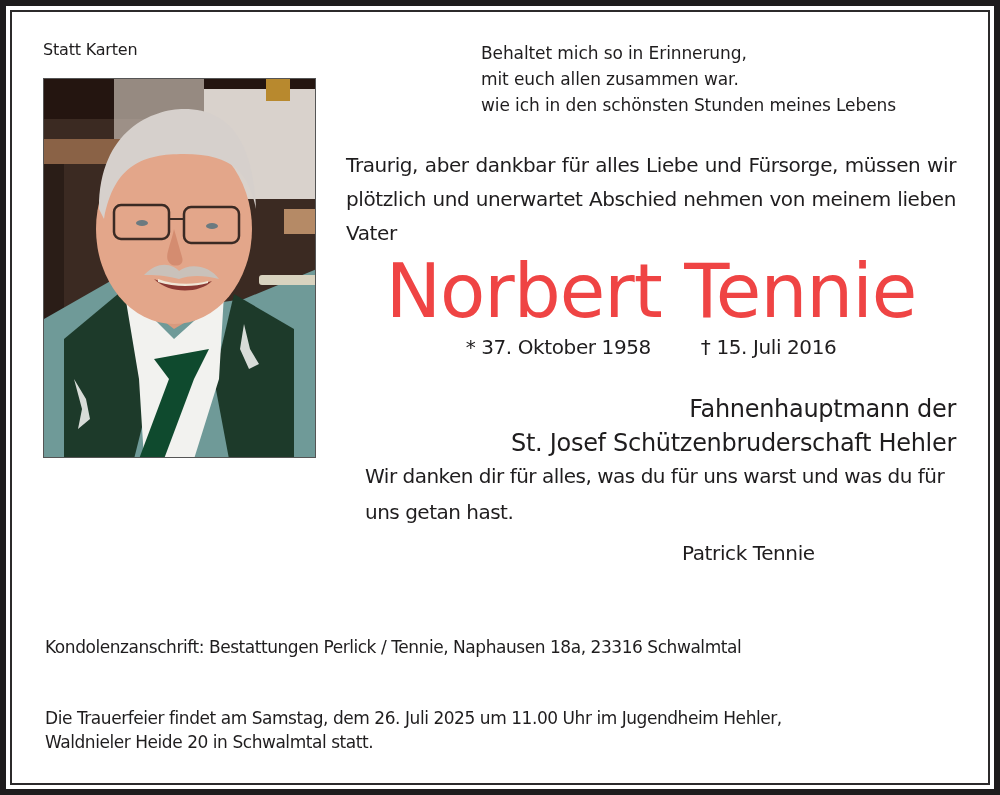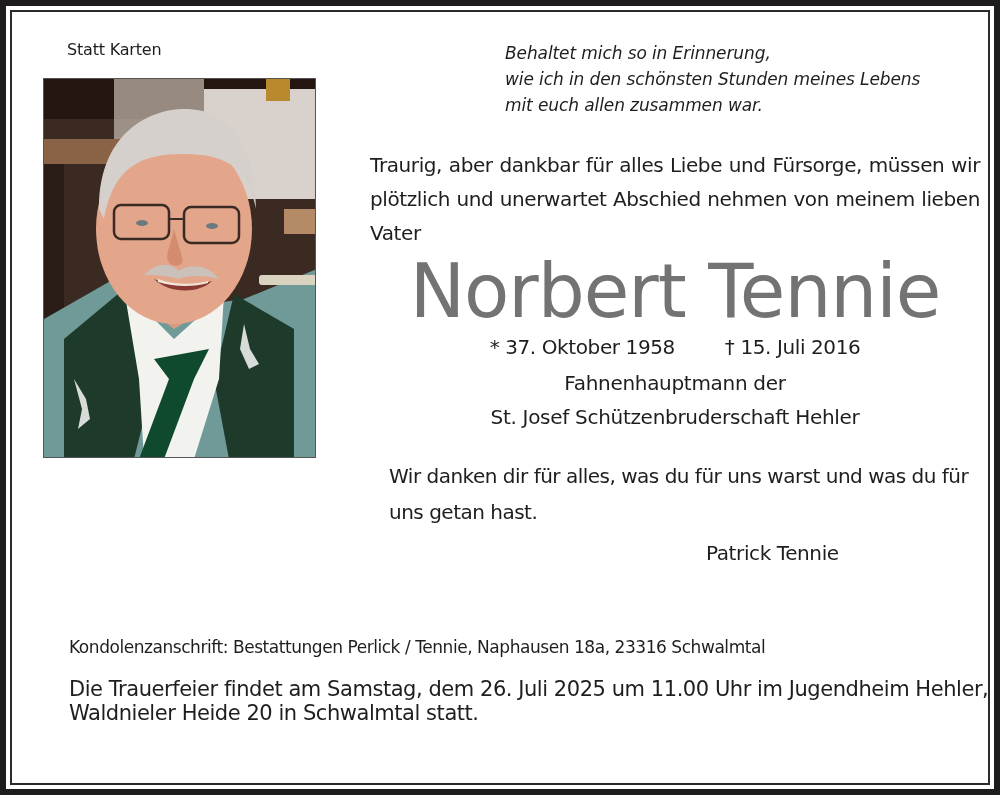--- a/index.html
+++ b/index.html
@@ -15,90 +15,89 @@
       position: absolute;
       left: 6px; top: 6px; right: 6px; bottom: 6px;
       background: #ffffff;
     }
     .inner-frame {
       position: absolute;
       left: 10px; top: 10px; right: 10px; bottom: 10px;
       border: 2px solid #2c2a2b;
       background: #ffffff;
     }
-    .abs { position: absolute; white-space: nowrap; margin-left: 24px; }
+    .abs { position: absolute; white-space: nowrap; }
 
     .statt {
       left: 43px; top: 40px;
       font-size: 16px; letter-spacing: -0.2px;
     }
     .photo {
       position: absolute;
       left: 43px; top: 78px; width: 273px; height: 380px;
       border: 1px solid #555;
       box-sizing: border-box;
       overflow: hidden;
       background: linear-gradient(180deg, #2a1a14 0%, #5a3b2a 20%, #6e4a34 40%, #3a2a22 60%, #2b2420 100%);
     }
     .photo svg { display: block; }
 
     .poem {
       left: 481px; top: 40px;
       font-size: 17px; line-height: 26px;
       letter-spacing: -0.1px;
-      font-style: italic;
     }
     .intro {
       left: 346px; top: 148px; width: 610px;
       font-size: 20px; line-height: 34px;
       text-align: justify; text-align-last: left;
       white-space: normal;
       letter-spacing: -0.4px;
     }
     .name {
       left: 346px; top: 246px; width: 610px;
       text-align: center;
       font-size: 74px; font-weight: 500;
       letter-spacing: -1px;
-      color: #737373;
+      color: #ef4444;
       line-height: 90px;
     }
     .dates {
       left: 346px; top: 333px; width: 610px;
       font-size: 20px; line-height: 28px;
       text-align: center;
       letter-spacing: -0.4px;
     }
     .dates span { display: inline-block; }
     .dates .gap { width: 50px; }
     .title {
-      left: 346px; top: 366px; width: 610px;
-      text-align: center;
-      font-size: 20px; line-height: 34px;
+      left: 346px; top: 392px; width: 610px;
+      text-align: right;
+      font-size: 24px; line-height: 34px;
       letter-spacing: -0.3px;
     }
     .thanks {
       left: 365px; top: 458px; width: 610px;
       font-size: 20px; line-height: 36px;
       white-space: normal;
       letter-spacing: -0.5px;
     }
     .sign {
       left: 682px; top: 534px;
       font-size: 20px; line-height: 39px;
       letter-spacing: -0.4px;
     }
     .condolence {
       left: 45px; top: 634px;
       font-size: 17px; line-height: 26px;
       letter-spacing: -0.45px;
     }
     .service {
-      left: 45px; top: 677px;
-      font-size: 21px; line-height: 24px;
+      left: 45px; top: 706px;
+      font-size: 17px; line-height: 24px;
       letter-spacing: -0.45px;
     }
     .line { display: block; }
   </style>
 </head>
 <body>
 
 <div class="outer-white"></div>
 <div class="inner-frame"></div>
 
@@ -147,22 +146,22 @@
 
     <path d="M100 196 C115 180, 130 186, 135 192 C145 184, 165 186, 175 200 C160 196, 145 196, 135 200 C120 196, 110 196, 100 196 Z" fill="#c9c1ba"></path>
 
     <path d="M110 200 C125 215, 155 215, 168 202 C155 206, 130 208, 110 200 Z" fill="#8a3a34"></path>
     <path d="M114 200 C130 206, 150 206, 164 202 L164 204 C150 208, 130 208, 114 203 Z" fill="#f0e6d6"></path>
   </svg>
 </div>
 
 <div class="abs poem">
   <span class="line">Behaltet mich so in Erinnerung,</span>
+  <span class="line">mit euch allen zusammen war.</span>
   <span class="line">wie ich in den schönsten Stunden meines Lebens</span>
-  <span class="line">mit euch allen zusammen war.</span>
 </div>
 
 <div class="abs intro">Traurig, aber dankbar für alles Liebe und Fürsorge, müssen wir plötzlich und unerwartet Abschied nehmen von meinem lieben Vater</div>
 
 <div class="abs name">Norbert Tennie</div>
 
 <div class="abs dates">
   <span>* 37. Oktober 1958</span><span class="gap"></span><span>† 15. Juli 2016</span>
 </div>
 

